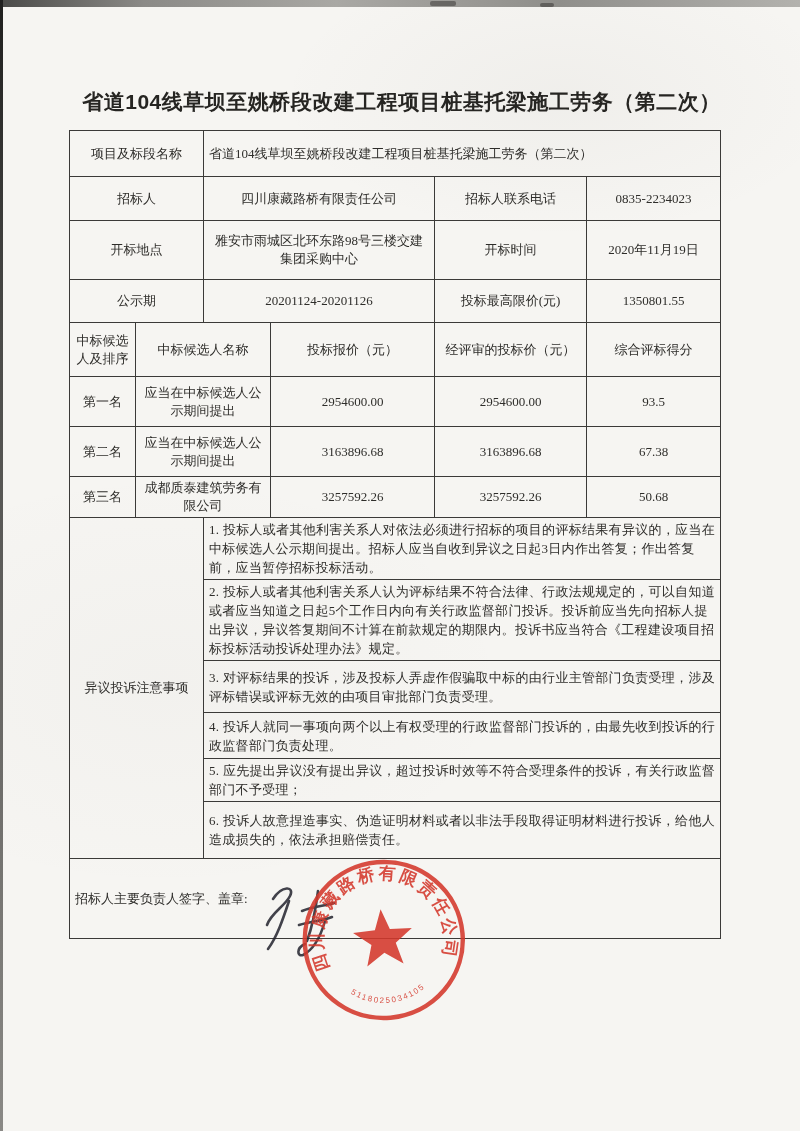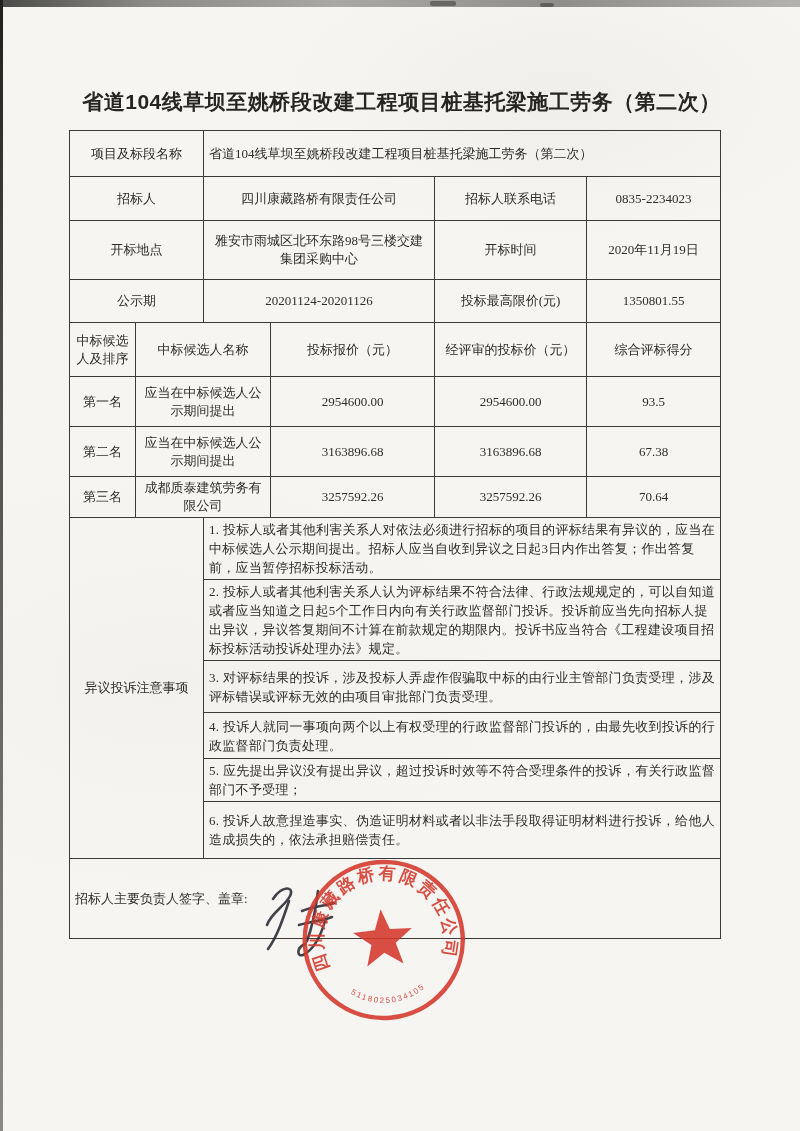--- a/index.html
+++ b/index.html
@@ -132,21 +132,21 @@
       <td class="c">3163896.68</td>
       <td class="c">3163896.68</td>
       <td class="c">67.38</td>
     </tr>
 
     <tr class="rc3">
       <td class="c">第三名</td>
       <td colspan="2" class="c">成都质泰建筑劳务有限公司</td>
       <td class="c">3257592.26</td>
       <td class="c">3257592.26</td>
-      <td class="c">70.64</td>
+      <td class="c">50.68</td>
     </tr>
 
     <tr class="n1">
       <td colspan="2" rowspan="6" class="c">异议投诉注意事项</td>
       <td colspan="4" class="notice-cell">1. 投标人或者其他利害关系人对依法必须进行招标的项目的评标结果有异议的，应当在中标候选人公示期间提出。招标人应当自收到异议之日起3日内作出答复；作出答复前，应当暂停招标投标活动。</td>
     </tr>
     <tr class="n2">
       <td colspan="4" class="notice-cell">2. 投标人或者其他利害关系人认为评标结果不符合法律、行政法规规定的，可以自知道或者应当知道之日起5个工作日内向有关行政监督部门投诉。投诉前应当先向招标人提出异议，异议答复期间不计算在前款规定的期限内。投诉书应当符合《工程建设项目招标投标活动投诉处理办法》规定。</td>
     </tr>
     <tr class="n3">

